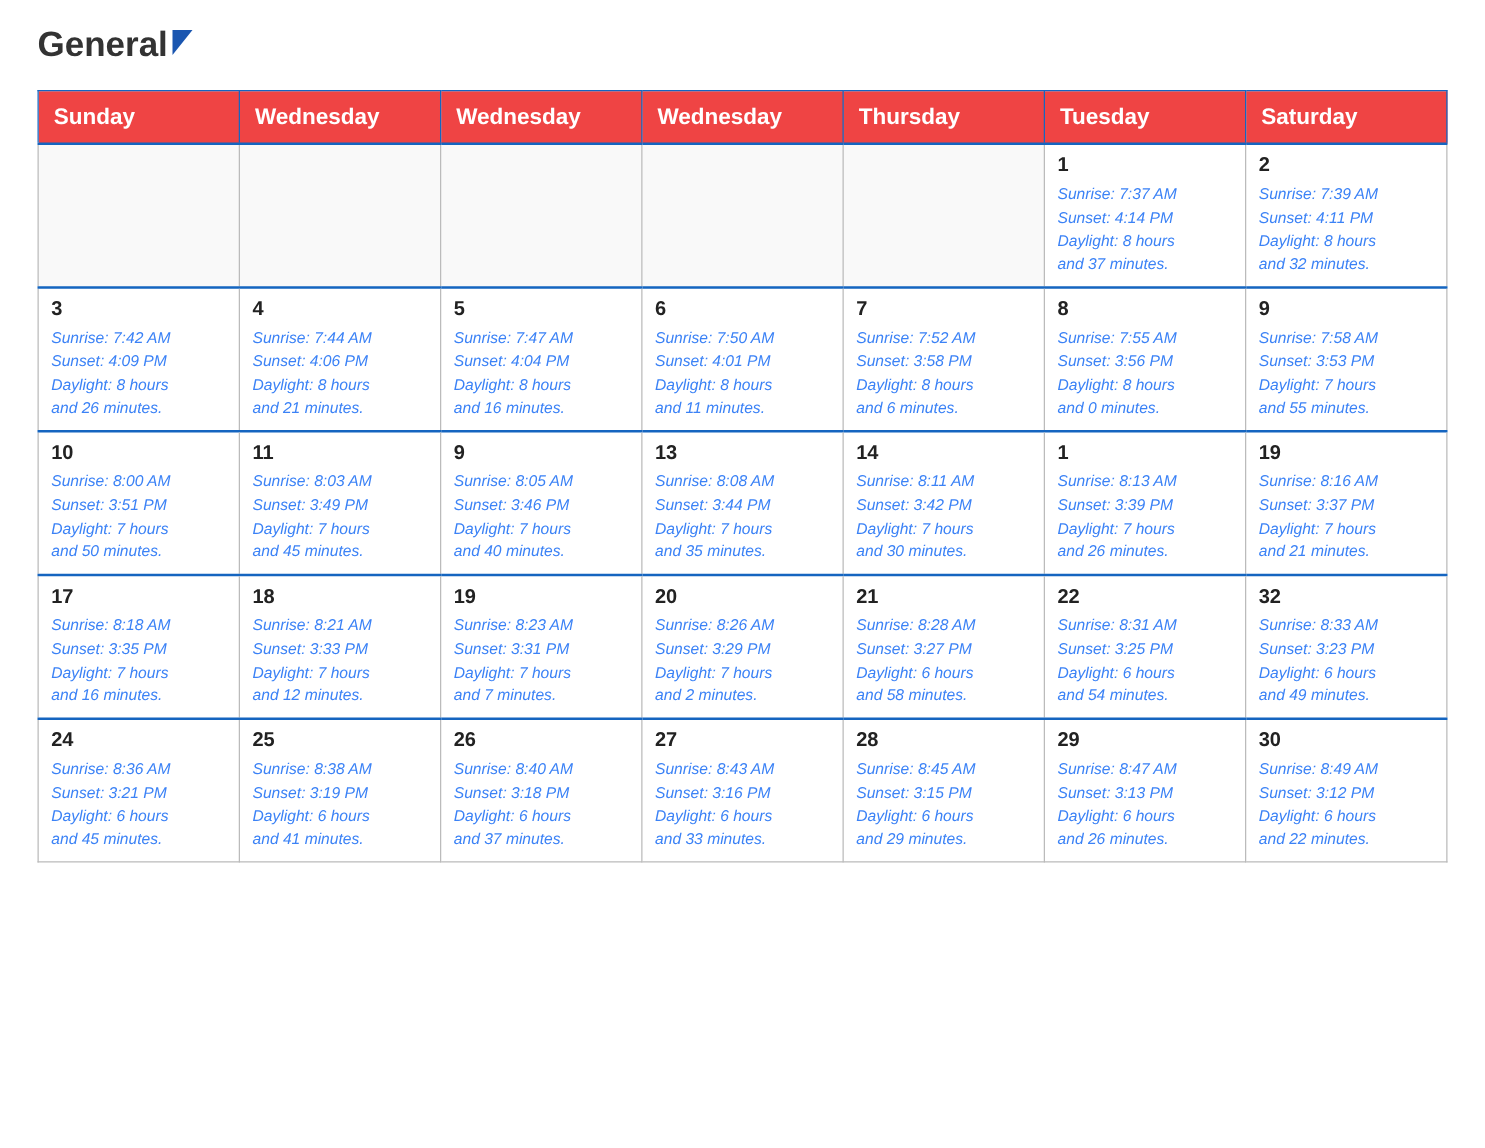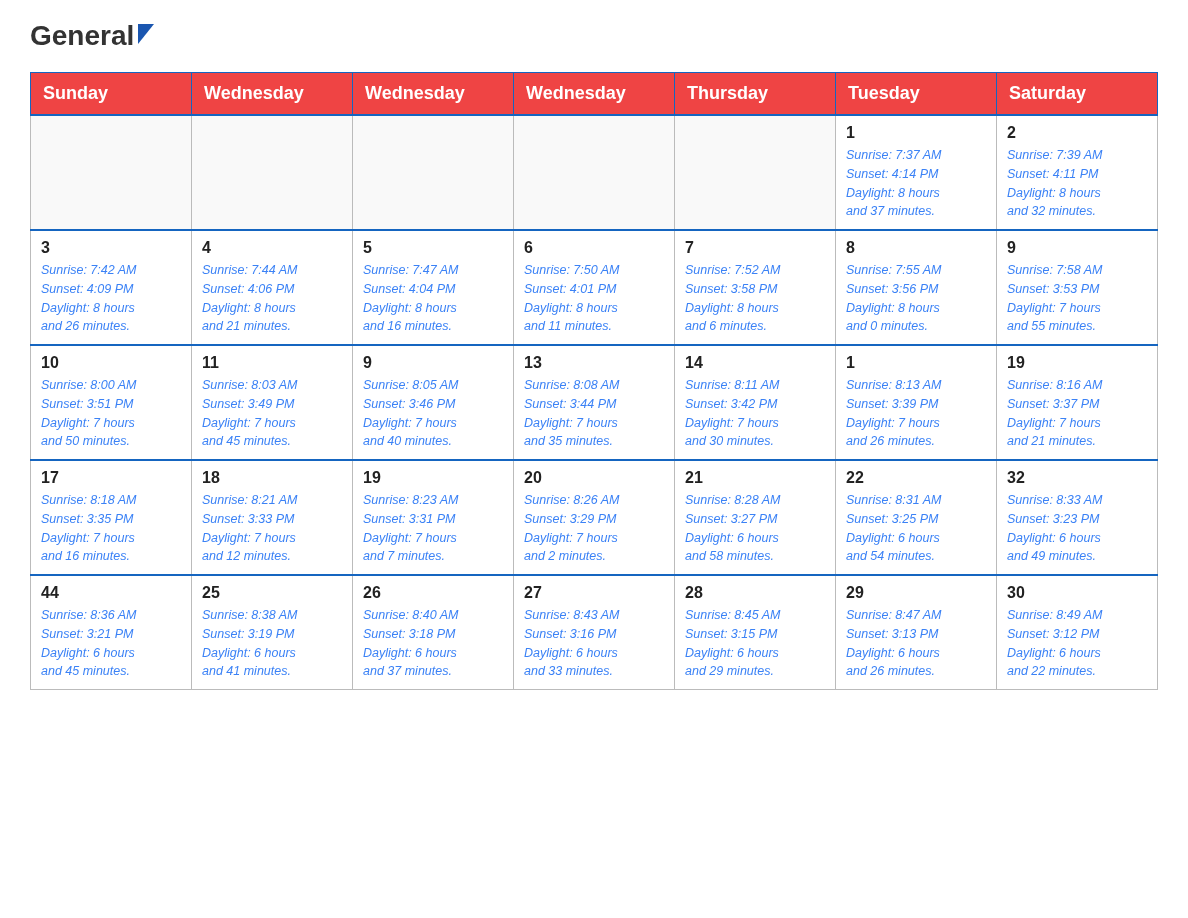--- a/index.html
+++ b/index.html
@@ -144,21 +144,21 @@
       <tr>
         <td><span class="day-number">17</span><span class="day-info">Sunrise: 8:18 AM<br>Sunset: 3:35 PM<br>Daylight: 7 hours<br>and 16 minutes.</span></td>
         <td><span class="day-number">18</span><span class="day-info">Sunrise: 8:21 AM<br>Sunset: 3:33 PM<br>Daylight: 7 hours<br>and 12 minutes.</span></td>
         <td><span class="day-number">19</span><span class="day-info">Sunrise: 8:23 AM<br>Sunset: 3:31 PM<br>Daylight: 7 hours<br>and 7 minutes.</span></td>
         <td><span class="day-number">20</span><span class="day-info">Sunrise: 8:26 AM<br>Sunset: 3:29 PM<br>Daylight: 7 hours<br>and 2 minutes.</span></td>
         <td><span class="day-number">21</span><span class="day-info">Sunrise: 8:28 AM<br>Sunset: 3:27 PM<br>Daylight: 6 hours<br>and 58 minutes.</span></td>
         <td><span class="day-number">22</span><span class="day-info">Sunrise: 8:31 AM<br>Sunset: 3:25 PM<br>Daylight: 6 hours<br>and 54 minutes.</span></td>
         <td><span class="day-number">32</span><span class="day-info">Sunrise: 8:33 AM<br>Sunset: 3:23 PM<br>Daylight: 6 hours<br>and 49 minutes.</span></td>
       </tr>
       <tr>
-        <td><span class="day-number">44</span><span class="day-info">Sunrise: 8:36 AM<br>Sunset: 3:21 PM<br>Daylight: 6 hours<br>and 45 minutes.</span></td>
+        <td><span class="day-number">24</span><span class="day-info">Sunrise: 8:36 AM<br>Sunset: 3:21 PM<br>Daylight: 6 hours<br>and 45 minutes.</span></td>
         <td><span class="day-number">25</span><span class="day-info">Sunrise: 8:38 AM<br>Sunset: 3:19 PM<br>Daylight: 6 hours<br>and 41 minutes.</span></td>
         <td><span class="day-number">26</span><span class="day-info">Sunrise: 8:40 AM<br>Sunset: 3:18 PM<br>Daylight: 6 hours<br>and 37 minutes.</span></td>
         <td><span class="day-number">27</span><span class="day-info">Sunrise: 8:43 AM<br>Sunset: 3:16 PM<br>Daylight: 6 hours<br>and 33 minutes.</span></td>
         <td><span class="day-number">28</span><span class="day-info">Sunrise: 8:45 AM<br>Sunset: 3:15 PM<br>Daylight: 6 hours<br>and 29 minutes.</span></td>
         <td><span class="day-number">29</span><span class="day-info">Sunrise: 8:47 AM<br>Sunset: 3:13 PM<br>Daylight: 6 hours<br>and 26 minutes.</span></td>
         <td><span class="day-number">30</span><span class="day-info">Sunrise: 8:49 AM<br>Sunset: 3:12 PM<br>Daylight: 6 hours<br>and 22 minutes.</span></td>
       </tr>
     </tbody>
 </table>
 

